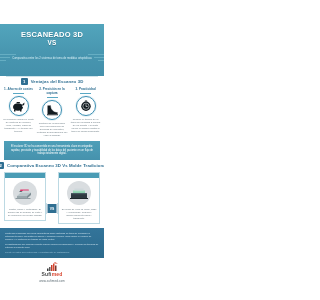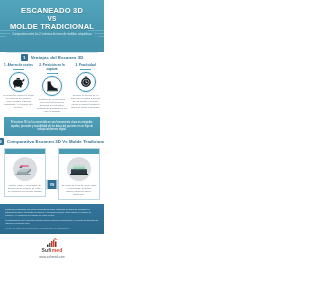--- a/index.html
+++ b/index.html
@@ -11,20 +11,21 @@
   }
   .page{position:relative;width:104px;height:300px;background:#fff;}
 
   
   .hero{
     position:relative;
     width:104px;height:52px;
     background:#4a9cb5;
     background:linear-gradient(180deg,#52a5bc 0%,#4896b0 55%,#4390ab 100%);
     overflow:hidden;
+    margin-top:24px;
   }
   .hero-deco{position:absolute;background:#7fc2d4;opacity:.55;}
   .hd1{left:-6px;top:30px;width:22px;height:1px;}
   .hd2{left:-6px;top:33px;width:16px;height:1px;}
   .hd3{right:-6px;top:30px;width:22px;height:1px;}
   .hd4{right:-6px;top:33px;width:16px;height:1px;}
   .hd5{left:-8px;top:36px;width:14px;height:1px;}
   .hd6{right:-8px;top:36px;width:14px;height:1px;}
   .hero-title{
     position:absolute;left:0;right:0;top:7px;
@@ -177,21 +178,20 @@
     <span class="hero-deco hd1"></span>
     <span class="hero-deco hd2"></span>
     <span class="hero-deco hd3"></span>
     <span class="hero-deco hd4"></span>
     <span class="hero-deco hd5"></span>
     <span class="hero-deco hd6"></span>
 
     <div class="hero-title">
       <div>ESCANEADO 3D</div>
       <div class="l2">VS</div>
-      <div>MOLDE TRADICIONAL</div>
     </div>
     <div class="hero-sub">Comparativa entre los 2 sistemas de toma de medidas ortopédicas</div>
   </div>
 
   <div class="sec">
     <span class="sec-rule"></span>
     <span class="sec-num">1</span>
     <span class="sec-label">Ventajas del Escaneo 3D</span>
   </div>
 

